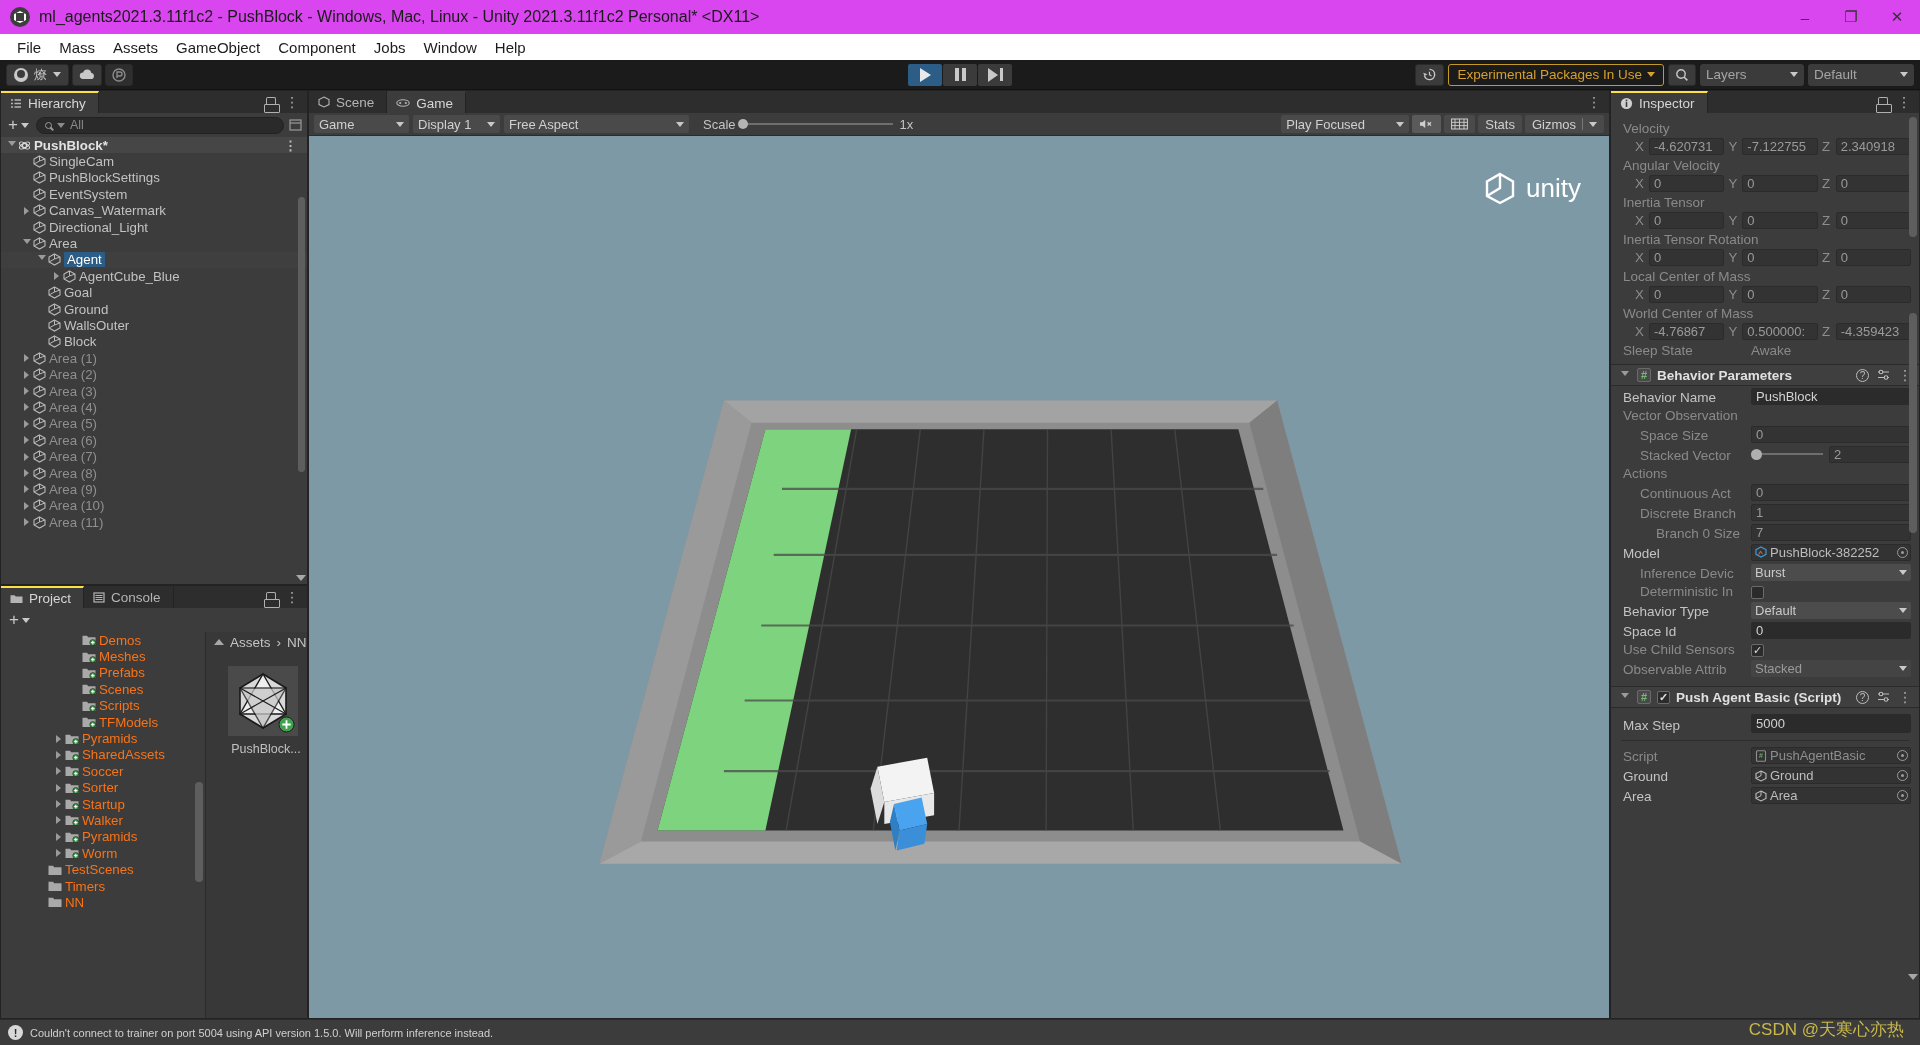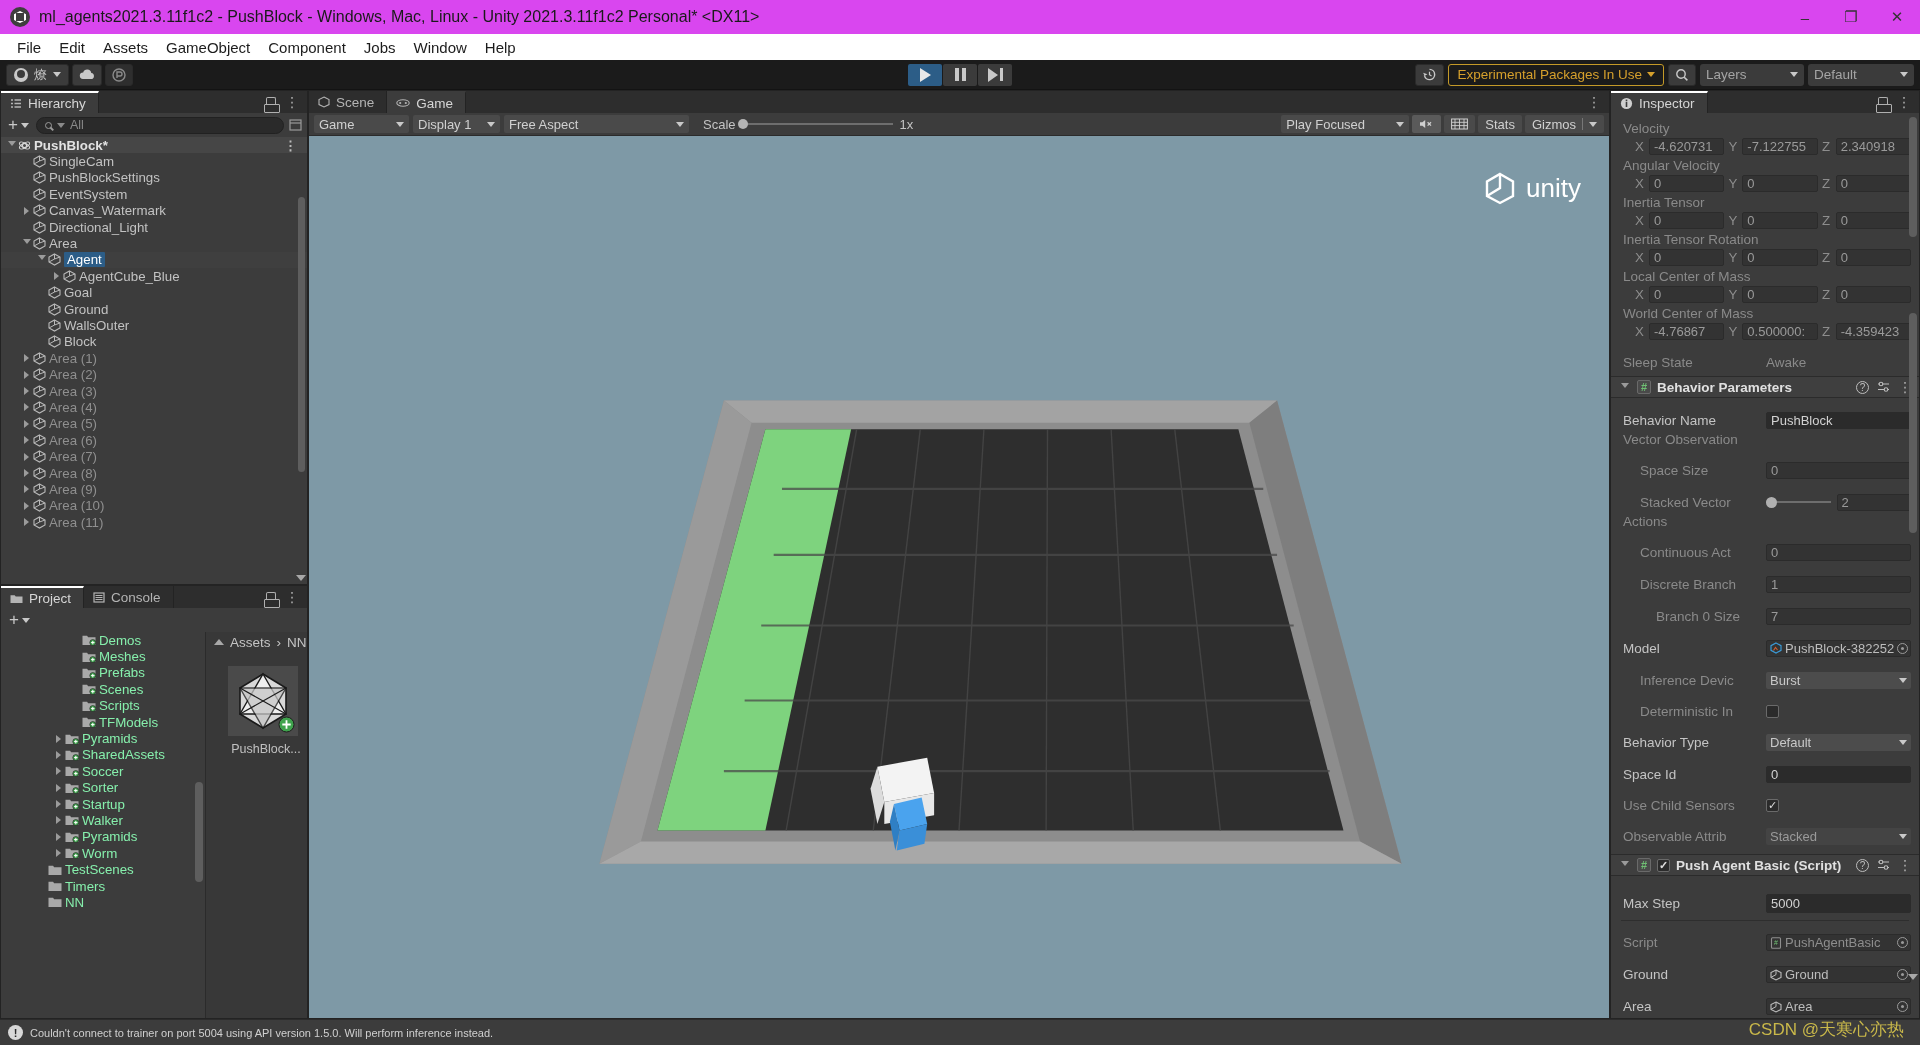--- a/index.html
+++ b/index.html
@@ -81,21 +81,21 @@
   .col-center { flex:1; display:flex; flex-direction:column; min-width:0;}
   .col-right { width:310px; display:flex; flex-direction:column; min-width:0;}
 
   
   .panel { background:#383838; display:flex; flex-direction:column; min-height:0; border:1px solid #232323;}
   .tabstrip { height:22px; background:#2d2d2d; display:flex; align-items:stretch; position:relative; flex:0 0 22px;}
   .tab {
     display:flex;align-items:center;gap:6px;padding:0 12px 0 9px;font-size:13.5px;color:#b4b4b4;
     background:#2d2d2d; border-right:1px solid #232323;
   }
-  .tab.active { background:#3c3c3c; color:#d6d6d6; border-top:2px solid #ffffff; padding-top:0; }
+  .tab.active { background:#3c3c3c; color:#d6d6d6; border-top:2px solid #fde047; padding-top:0; }
   .tab.active.noaccent { border-top:2px solid transparent; }
   .tabfill { flex:1; background:#2d2d2d; display:flex; align-items:center; justify-content:flex-end; gap:9px; padding-right:8px;}
   .kebab { color:#b0b0b0; font-size:14px; letter-spacing:0; line-height:10px;}
   .lockicon { width:10px;height:11px;border:1.6px solid #b0b0b0;border-radius:2px 2px 0 0;border-bottom:none;position:relative;}
   .lockicon::after{content:"";position:absolute;left:-3px;top:6px;width:14px;height:7px;border:1.6px solid #b0b0b0;border-radius:1px;background:#2d2d2d;}
 
   .searchrow { height:24px; background:#3c3c3c; display:flex; align-items:center; gap:5px; padding:0 5px; flex:0 0 24px;}
   .plusbtn { display:flex;align-items:center;gap:3px;color:#c9c9c9;font-size:17px;line-height:14px;padding:0 2px;}
   .searchbox {
     flex:1; height:17px; background:#2a2a2a; border:1px solid #212121; border-radius:9px;
@@ -127,21 +127,21 @@
   .gvbtn.on { background:#5a5a5a; }
   .scalewrap { display:flex;align-items:center;gap:7px;color:#c4c4c4;font-size:13px;margin-left:10px;}
   .slider { width:150px;height:2px;background:#6e6e6e;position:relative;}
   .slider .knob{position:absolute;left:-5px;top:-4px;width:10px;height:10px;border-radius:50%;background:#b4b4b4;}
   .gv-canvas { flex:1; background:#282828; position:relative; overflow:hidden; }
 
   
   .proj { flex:0 0 auto; display:flex; flex-direction:column; min-height:0;}
   .proj-body { flex:1; display:flex; min-height:0; }
   .proj-tree { width:205px; background:#3c3c3c; position:relative; overflow:hidden; border-right:1px solid #2b2b2b;}
-  .prow { height:16.4px; display:flex; align-items:center; font-size:13.3px; color:#86efac; white-space:nowrap; padding-left:4px;}
+  .prow { height:16.4px; display:flex; align-items:center; font-size:13.3px; color:#f97316; white-space:nowrap; padding-left:4px;}
   .folderico { width:14px;height:12px;flex:0 0 14px;margin-right:3px;position:relative;}
   .proj-right { flex:1; background:#383838; display:flex; flex-direction:column; min-width:0;}
   .breadcrumb { height:20px; display:flex; align-items:center; gap:6px; padding:0 8px; color:#c4c4c4; font-size:13.5px; background:#383838;}
   .assets-grid { flex:1; padding:14px 0 0 22px; }
   .asset { width:76px; }
   .asset-thumb { width:70px;height:70px;background:#4a4a4a;position:relative;overflow:hidden;}
   .asset-label{ text-align:center;font-size:12.5px;color:#c0c0c0;margin-top:6px;}
   .proj-search { height:24px; background:#3c3c3c; display:flex; align-items:center; gap:5px; padding:0 6px; flex:0 0 24px;}
   .pbadge { display:flex;align-items:center;gap:3px;color:#c4c4c4;font-size:13px;}
 
@@ -150,21 +150,21 @@
   .insp-scroll { flex:1; overflow:hidden; position:relative; }
   .grp-label { font-size:13.5px; color:#8a8a8a; padding:2px 0 1px 12px; }
   .vec3 { display:flex; align-items:center; gap:0; padding:1px 6px 1px 22px; }
   .vec3 .ax { width:13px; color:#8d8d8d; font-size:13.3px; text-align:center; flex:0 0 13px;}
   .fld {
     height:17px; background:#333; border:1px solid #2b2b2b; border-radius:2px;
     color:#9a9a9a; font-size:13px; display:flex; align-items:center; padding:0 4px;
     overflow:hidden; white-space:nowrap; flex:1; margin:0 2px 0 3px;
   }
   .fld.bright { color:#d2d2d2; background:#2b2b2b;}
-  .row2 { display:flex; align-items:center; padding:1.5px 8px 1.5px 12px; gap:21px; font-size:13.5px;margin-top:12px;}
+  .row2 { display:flex; align-items:flex-end; padding:1.5px 8px 1.5px 12px; gap:6px; font-size:13.5px;}
   .row2 .lbl { width:122px; flex:0 0 122px; color:#c4c4c4; overflow:hidden; white-space:nowrap;}
   .row2 .lbl.dim { color:#8a8a8a; }
   .row2 .lbl.ind { padding-left:17px; }
   .row2 .lbl.ind2 { padding-left:33px; }
   .row2 .val { flex:1; }
   .dropdown { height:17px;background:#4c4c4c;border-radius:2px;display:flex;align-items:center;justify-content:space-between;
               padding:0 4px;color:#c9c9c9;font-size:13px;}
   .objfield { height:17px;background:#333;border:1px solid #2b2b2b;border-radius:2px;display:flex;align-items:center;
               gap:3px;padding:0 2px 0 3px;color:#bdbdbd;font-size:13px;overflow:hidden;white-space:nowrap;}
   .objfield .dotbtn{margin-left:auto;width:11px;height:11px;border-radius:50%;border:1.5px solid #9a9a9a;position:relative;flex:0 0 11px;}
@@ -207,21 +207,21 @@
     <div class="tb-title">ml_agents2021.3.11f1c2 - PushBlock - Windows, Mac, Linux - Unity 2021.3.11f1c2 Personal* &lt;DX11&gt;</div>
     <div class="winbtns">
       <div class="winbtn">–</div>
       <div class="winbtn">❐</div>
       <div class="winbtn close">✕</div>
     </div>
   </div>
 
   <div class="menubar">
     <div class="mi">File</div>
-    <div class="mi">Edit</div>
+    <div class="mi">Mass</div>
     <div class="mi">Assets</div>
     <div class="mi">GameObject</div>
     <div class="mi">Component</div>
     <div class="mi">Jobs</div>
     <div class="mi">Window</div>
     <div class="mi">Help</div>
   </div>
 
   <div class="toolbar">
     <div class="tb-group">

